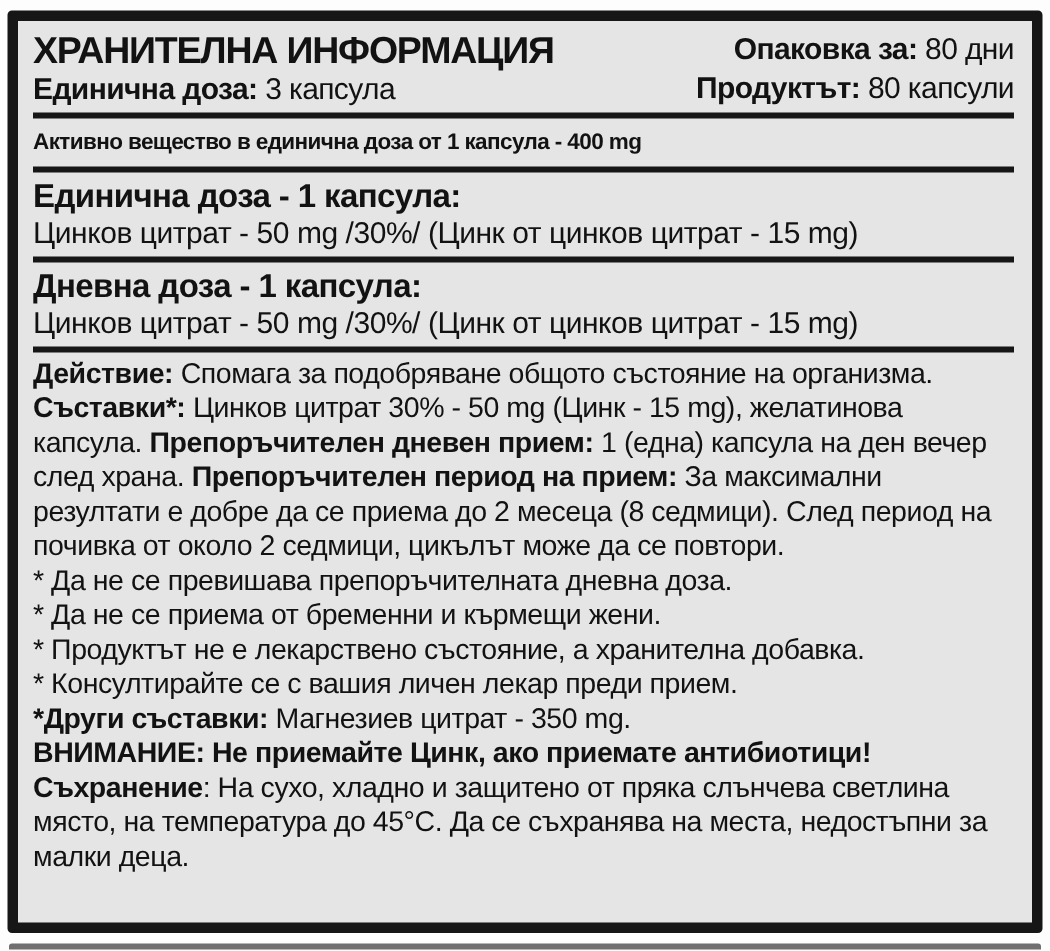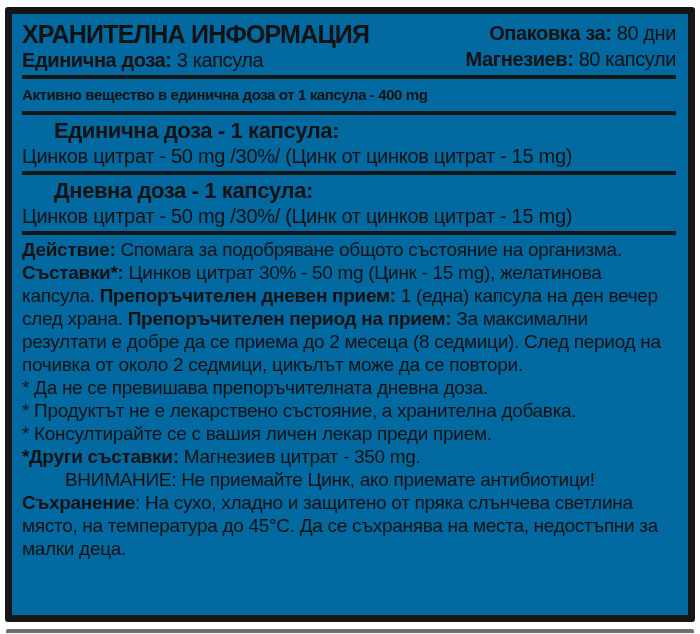--- a/index.html
+++ b/index.html
@@ -8,21 +8,21 @@
     background: #fdfdfd;
     font-family: "Liberation Sans", sans-serif;
     color: #121212;
     overflow: hidden;
     position: relative;
   }
   .label-box {
     position: absolute;
     left: 5px; top: 7px;
     width: 690px; height: 615px;
-    background: #0369a1;
+    background: #e5e5e5;
     border: 7px solid #161616;
     border-radius: 3px;
     padding: 6px 12px 0 10px;
   }
   .next-label-edge {
     position: absolute;
     left: 6px; top: 629px;
     width: 688px; height: 4px;
     background: #6f6f6f;
     border-radius: 2px 2px 0 0;
@@ -58,50 +58,49 @@
     line-height: 26px;
     letter-spacing: -0.4px;
     white-space: nowrap;
   }
   .sec-head {
     font-weight: bold;
     font-size: 22px;
     line-height: 26px;
     letter-spacing: -0.4px;
     white-space: nowrap;
-    margin-left: 32px;
   }
   .sec-content {
     font-size: 20px;
     line-height: 24px;
     letter-spacing: -0.3px;
     white-space: nowrap;
   }
   .body-block {
     font-size: 19px;
     line-height: 23px;
     letter-spacing: -0.3px;
   }
   .body-block b, .hdr b { font-weight: bold; }
   .warn-line { white-space: nowrap; }
-  .attention { font-weight: normal; margin-left: 43px; }
+  .attention { font-weight: bold; }
 </style>
 </head>
 <body>
 
 <div class="label-box">
 
   <div class="hdr">
     <div>
       <div class="hdr-title">ХРАНИТЕЛНА ИНФОРМАЦИЯ</div>
       <div class="hdr-line"><b>Единична доза:</b><span> 3 капсула</span></div>
     </div>
     <div class="hdr-right">
       <div class="hdr-line"><b>Опаковка за:</b><span> 80 дни</span></div>
-      <div class="hdr-line"><b>Магнезиев:</b><span> 80 капсули</span></div>
+      <div class="hdr-line"><b>Продуктът:</b><span> 80 капсули</span></div>
     </div>
   </div>
 
   <div class="rule"></div>
 
   <div class="active-line">Активно вещество в единична доза от 1 капсула - 400 mg</div>
 
   <div class="rule"></div>
 
   <div>
@@ -115,20 +114,21 @@
     <div class="sec-head">Дневна доза - 1 капсула:</div>
     <div class="sec-content">Цинков цитрат - 50 mg /30%/ (Цинк от цинков цитрат - 15 mg)</div>
   </div>
 
   <div class="rule"></div>
 
   <div class="body-block">
     <p><b>Действие:</b><span> Спомага за подобряване общото състояние на организма.</span><br><b>Съставки*:</b><span> Цинков цитрат 30% - 50 mg (Цинк - 15 mg), желатинова капсула. </span><b>Препоръчителен дневен прием:</b><span> 1 (една) капсула на ден вечер след храна. </span><b>Препоръчителен период на прием:</b><span> За максимални резултати е добре да се приема до 2 месеца (8 седмици). След период на почивка от около 2 седмици, цикълът може да се повтори.</span></p>
 
     <div class="warn-line">* Да не се превишава препоръчителната дневна доза.</div>
+    <div class="warn-line">* Да не се приема от бременни и кърмещи жени.</div>
     <div class="warn-line">* Продуктът не е лекарствено състояние, а хранителна добавка.</div>
     <div class="warn-line">* Консултирайте се с вашия личен лекар преди прием.</div>
 
     <div class="warn-line"><b>*Други съставки:</b><span> Магнезиев цитрат - 350 mg.</span></div>
 
     <div class="attention warn-line">ВНИМАНИЕ: Не приемайте Цинк, ако приемате антибиотици!</div>
 
     <div><b>Съхранение</b><span>: На сухо, хладно и защитено от пряка слънчева светлина място, на температура до 45°C. Да се съхранява на места, недостъпни за малки деца.</span></div>
   </div>
 

